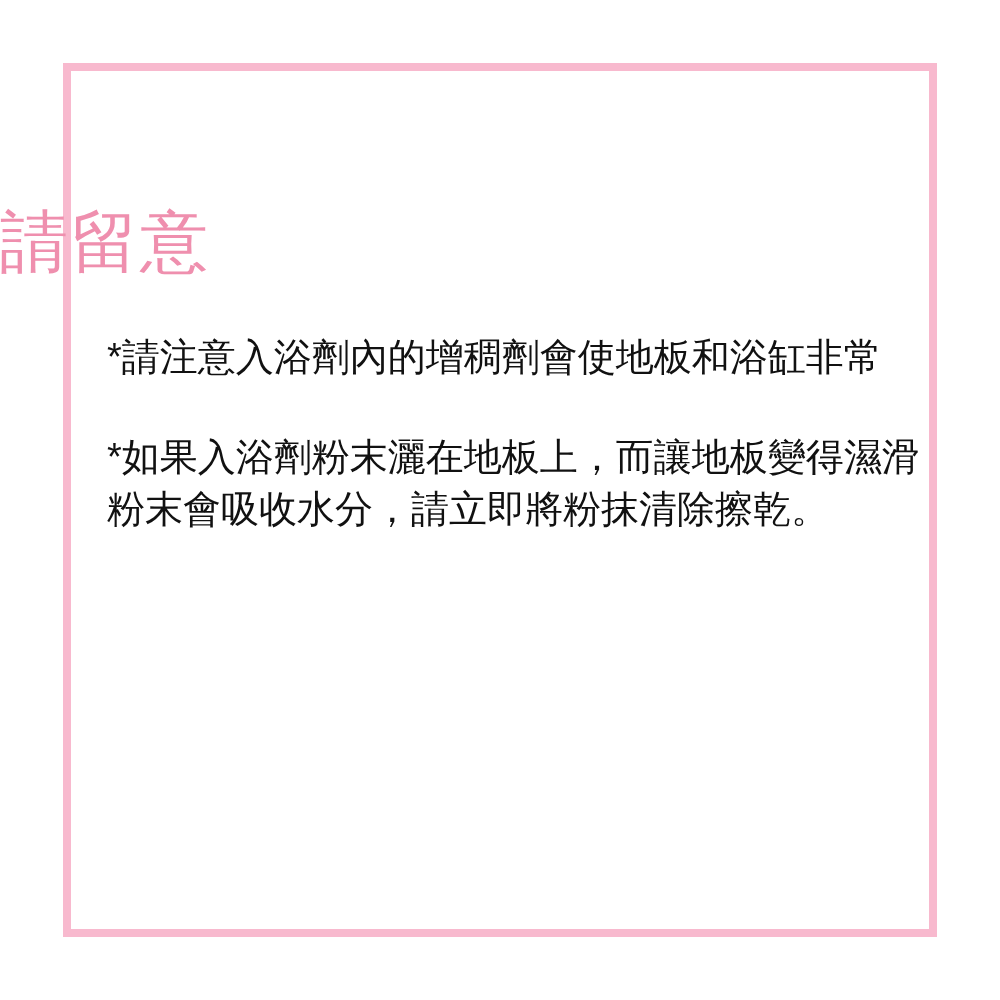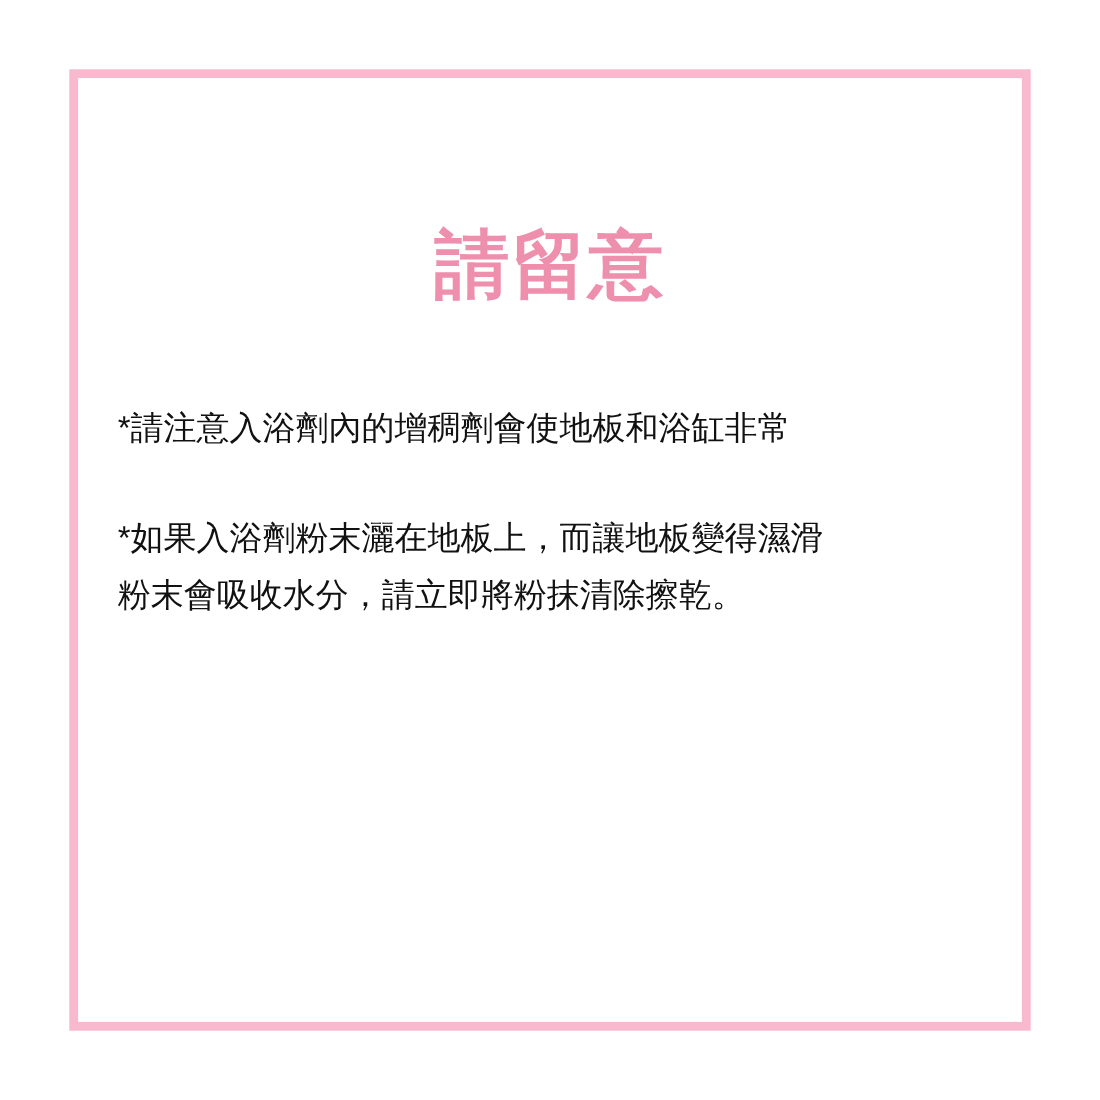--- a/index.html
+++ b/index.html
@@ -21,34 +21,34 @@
     border: 8px solid var(--border, #f8b9ce);
     box-sizing: border-box;
     pointer-events: none;
   }
   .title {
     position: absolute;
     top: 200px;
     left: 0;
     width: 100%;
     margin: 0;
-    text-align: center;
+    text-align: left;
     font-size: 68px;
     line-height: 82px;
-    font-weight: 700;
+    font-weight: 400;
     letter-spacing: 2px;
     color: var(--accent, #ef8fae);
   }
   .body {
     position: absolute;
     left: 107px;
-    top: 364px;
+    top: 331px;
     width: 800px;
     color: var(--text, #111111);
-    font-size: 30px;
+    font-size: 38px;
     line-height: 52px;
     font-weight: 500;
   }
   .paragraph {
     margin: 0 0 48px 0;
   }
   .line {
     display: block;
     white-space: nowrap;
   }

